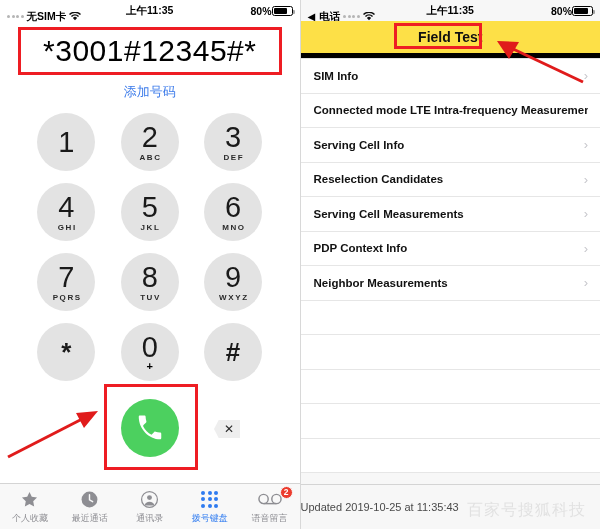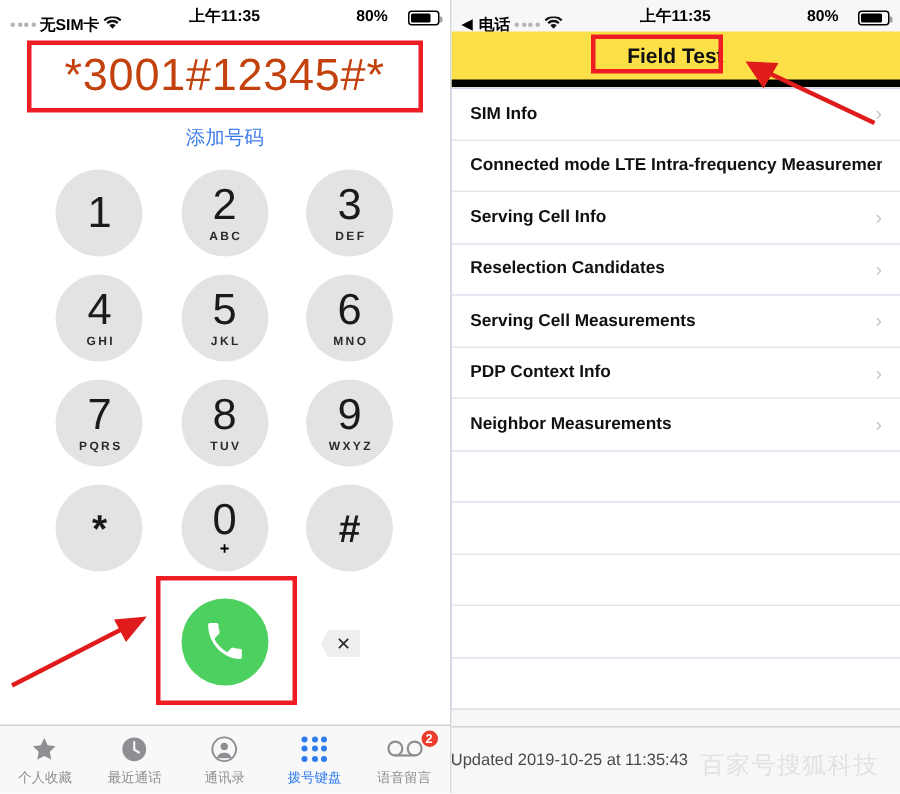--- a/index.html
+++ b/index.html
@@ -50,22 +50,22 @@
     position: absolute;
     left: 0; right: 0;
     text-align: center;
     font-size: 10.5px;
     font-weight: bold;
     pointer-events: none;
   }
   .sb-right {
     margin-left: auto;
     display: flex;
-    align-items: flex-end;
-    gap: 13px;
+    align-items: center;
+    gap: 0;
     z-index: 2;
   }
   .dots {
     display: inline-flex;
     gap: 1.5px;
     align-items: center;
   }
   .dots i {
     width: 3px; height: 3px;
     border-radius: 50%;
@@ -106,21 +106,21 @@
     height: 52px;
     display: flex;
     align-items: center;
     justify-content: center;
     margin: 4px 22px 0 22px;
     position: relative;
   }
   .dial-number {
     font-size: 30px;
     letter-spacing: 0.5px;
-    color: #c2410c;
+    color: #000000;
     white-space: nowrap;
     font-family: "Liberation Sans", sans-serif;
   }
   .hl-box {
     position: absolute;
     border: 3px solid #ee1d23;
     box-sizing: border-box;
     pointer-events: none;
   }
   .hl-dial { left: -4px; right: -4px; top: 2px; bottom: 2px; }

